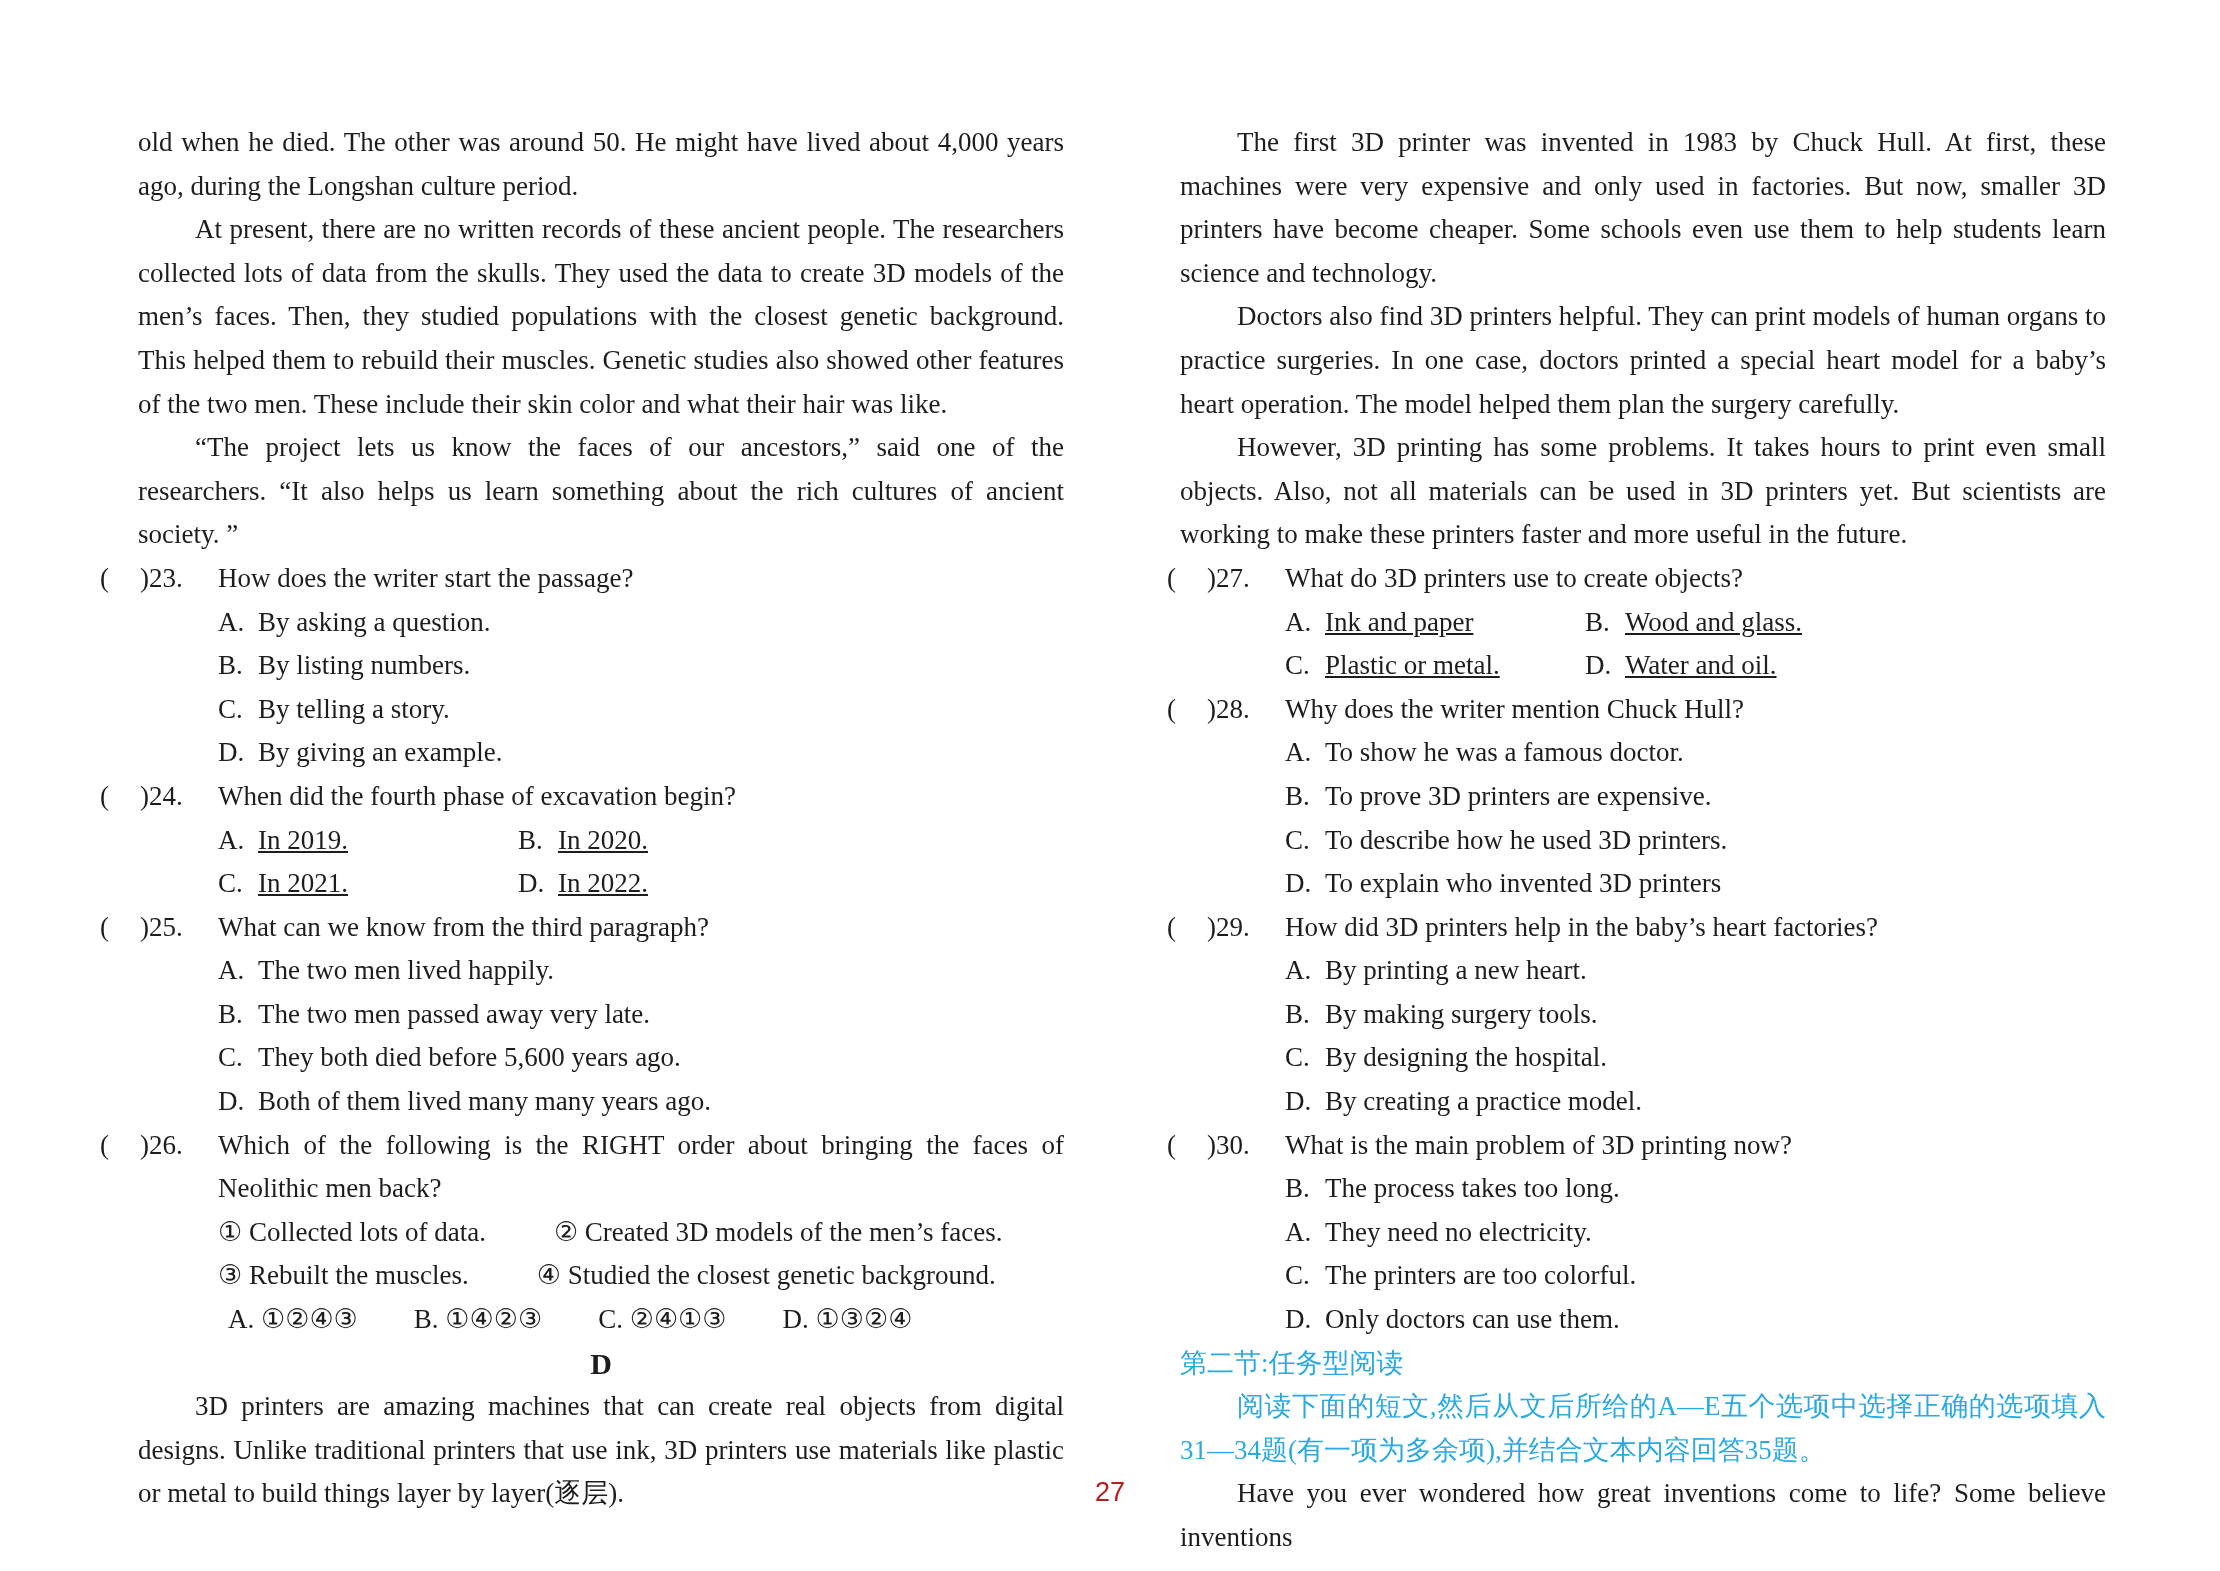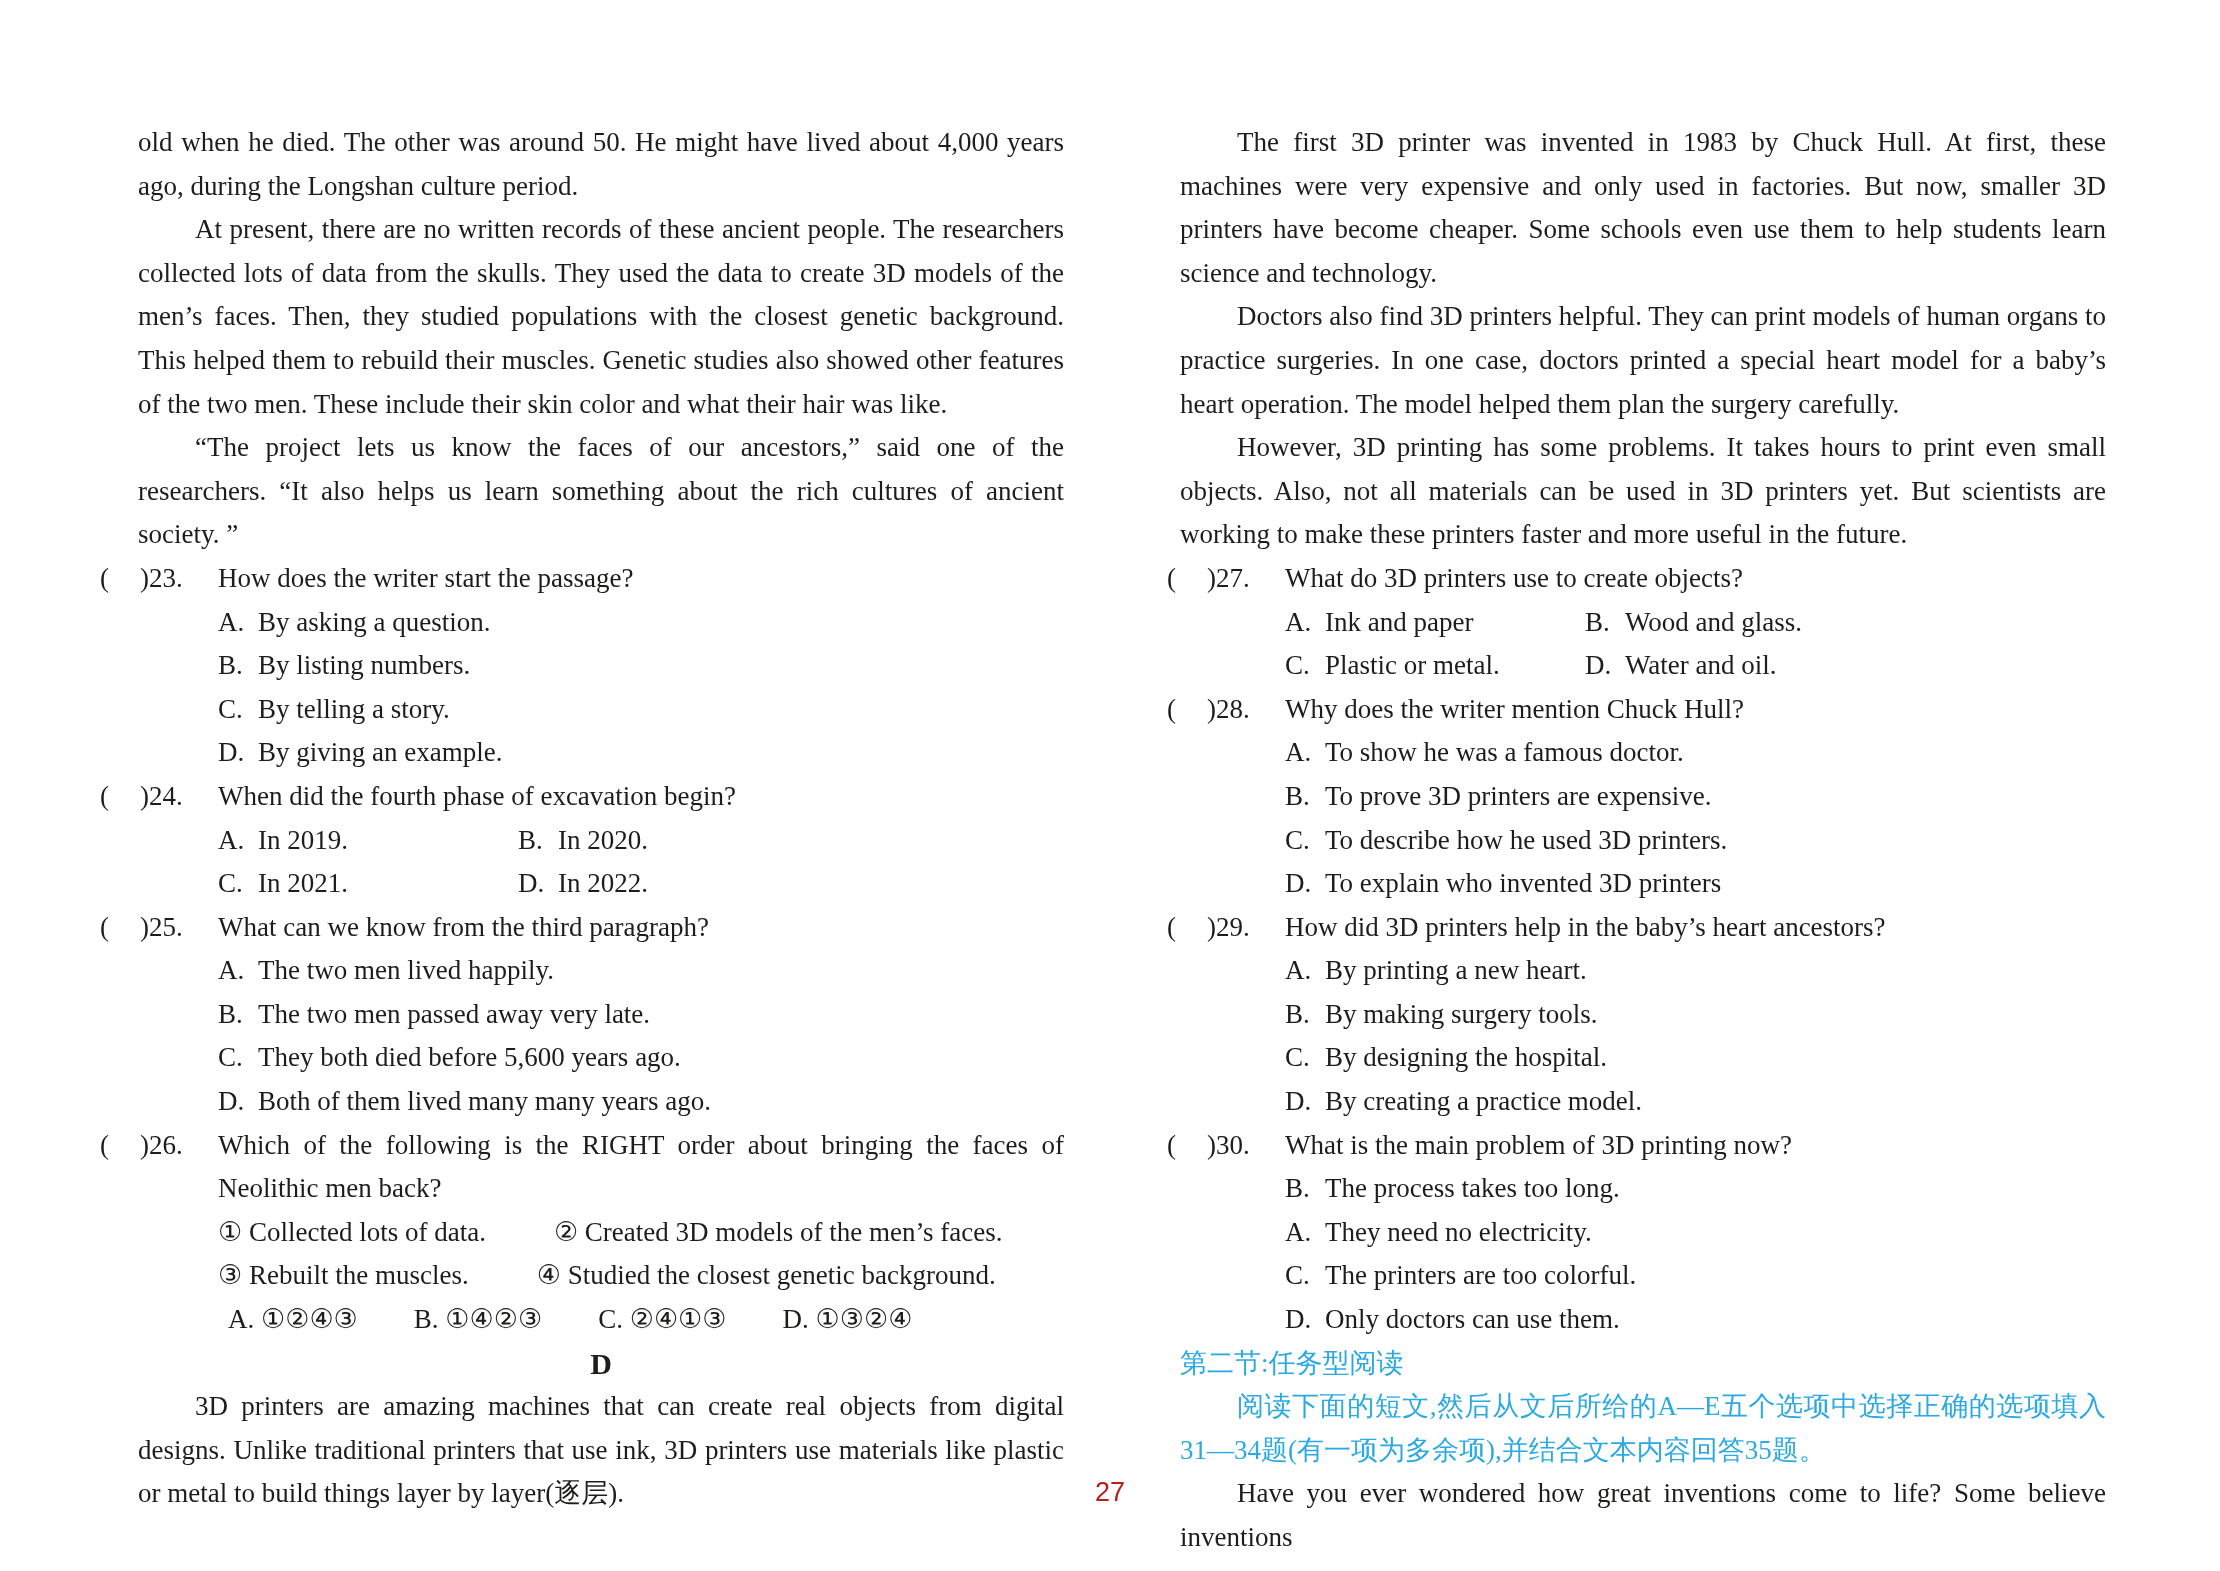--- a/index.html
+++ b/index.html
@@ -16,21 +16,21 @@
   .teal{color:#2BA9E0;}
   .teal-head{margin:0;color:#2BA9E0;text-indent:0;}
   .q{display:flex;align-items:flex-start;}
   .col-left .q{margin-left:-38px;}
   .col-right .q{margin-left:-13px;}
   .paren{flex:0 0 40px;}
   .qnum{flex:0 0 78px;white-space:nowrap;}
   .qbody{flex:1;min-width:0;}
   .qt{text-align:justify;}
   .opt .olabel{display:inline-block;min-width:40px;}
-  .optgrid{display:grid;grid-template-columns:300px 1fr;}
+  .optgrid{display:grid;grid-template-columns:300px 1fr;text-decoration:underline;}
   .itemline{display:flex;gap:68px;white-space:nowrap;text-align:center;}
   .ansrow{display:flex;gap:56px;margin-left:10px;white-space:nowrap;}
   .center-bold{text-align:center;font-weight:bold;font-size:30px;margin:0;}
   .pagenum{
     position:absolute;top:1477px;left:0;width:2220px;text-align:center;
     font-family:"Liberation Sans","DejaVu Sans",sans-serif;font-size:27px;color:#b91c1c;
   }
 </style>
 </head>
 <body>
@@ -124,21 +124,21 @@
           <div class="opt"><span class="olabel">A.</span><span>To show he was a famous doctor.</span></div>
           <div class="opt"><span class="olabel">B.</span><span>To prove 3D printers are expensive.</span></div>
           <div class="opt"><span class="olabel">C.</span><span>To describe how he used 3D printers.</span></div>
           <div class="opt"><span class="olabel">D.</span><span>To explain who invented 3D printers</span></div>
         </div>
       </div>
       <div class="q">
         <span class="paren">(</span>
         <span class="qnum">)29.</span>
         <div class="qbody">
-          <div class="qt">How did 3D printers help in the baby’s heart ancestors?</div>
+          <div class="qt">How did 3D printers help in the baby’s heart factories?</div>
           <div class="opt"><span class="olabel">A.</span><span>By printing a new heart.</span></div>
           <div class="opt"><span class="olabel">B.</span><span>By making surgery tools.</span></div>
           <div class="opt"><span class="olabel">C.</span><span>By designing the hospital.</span></div>
           <div class="opt"><span class="olabel">D.</span><span>By creating a practice model.</span></div>
         </div>
       </div>
       <div class="q">
         <span class="paren">(</span>
         <span class="qnum">)30.</span>
         <div class="qbody">

